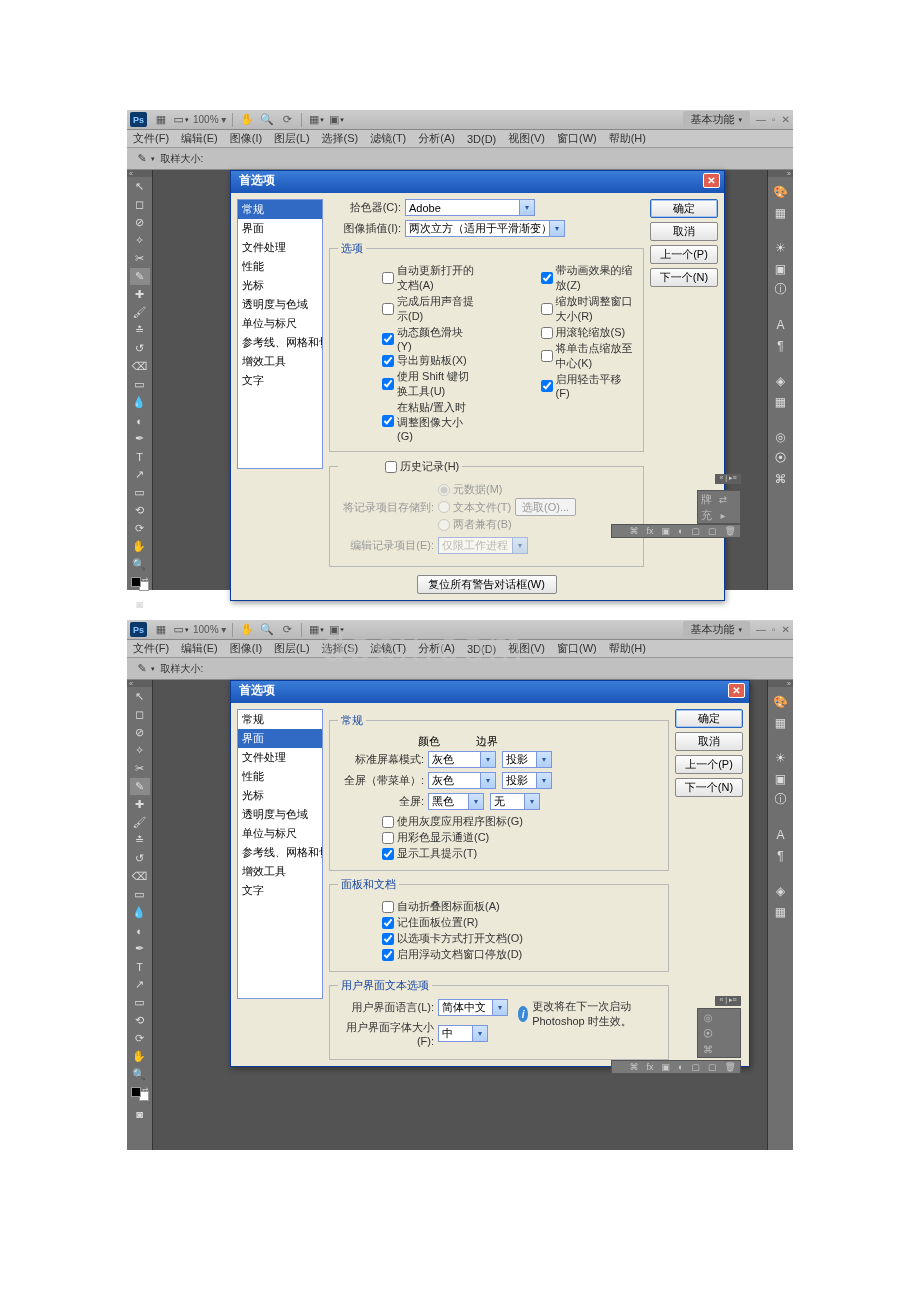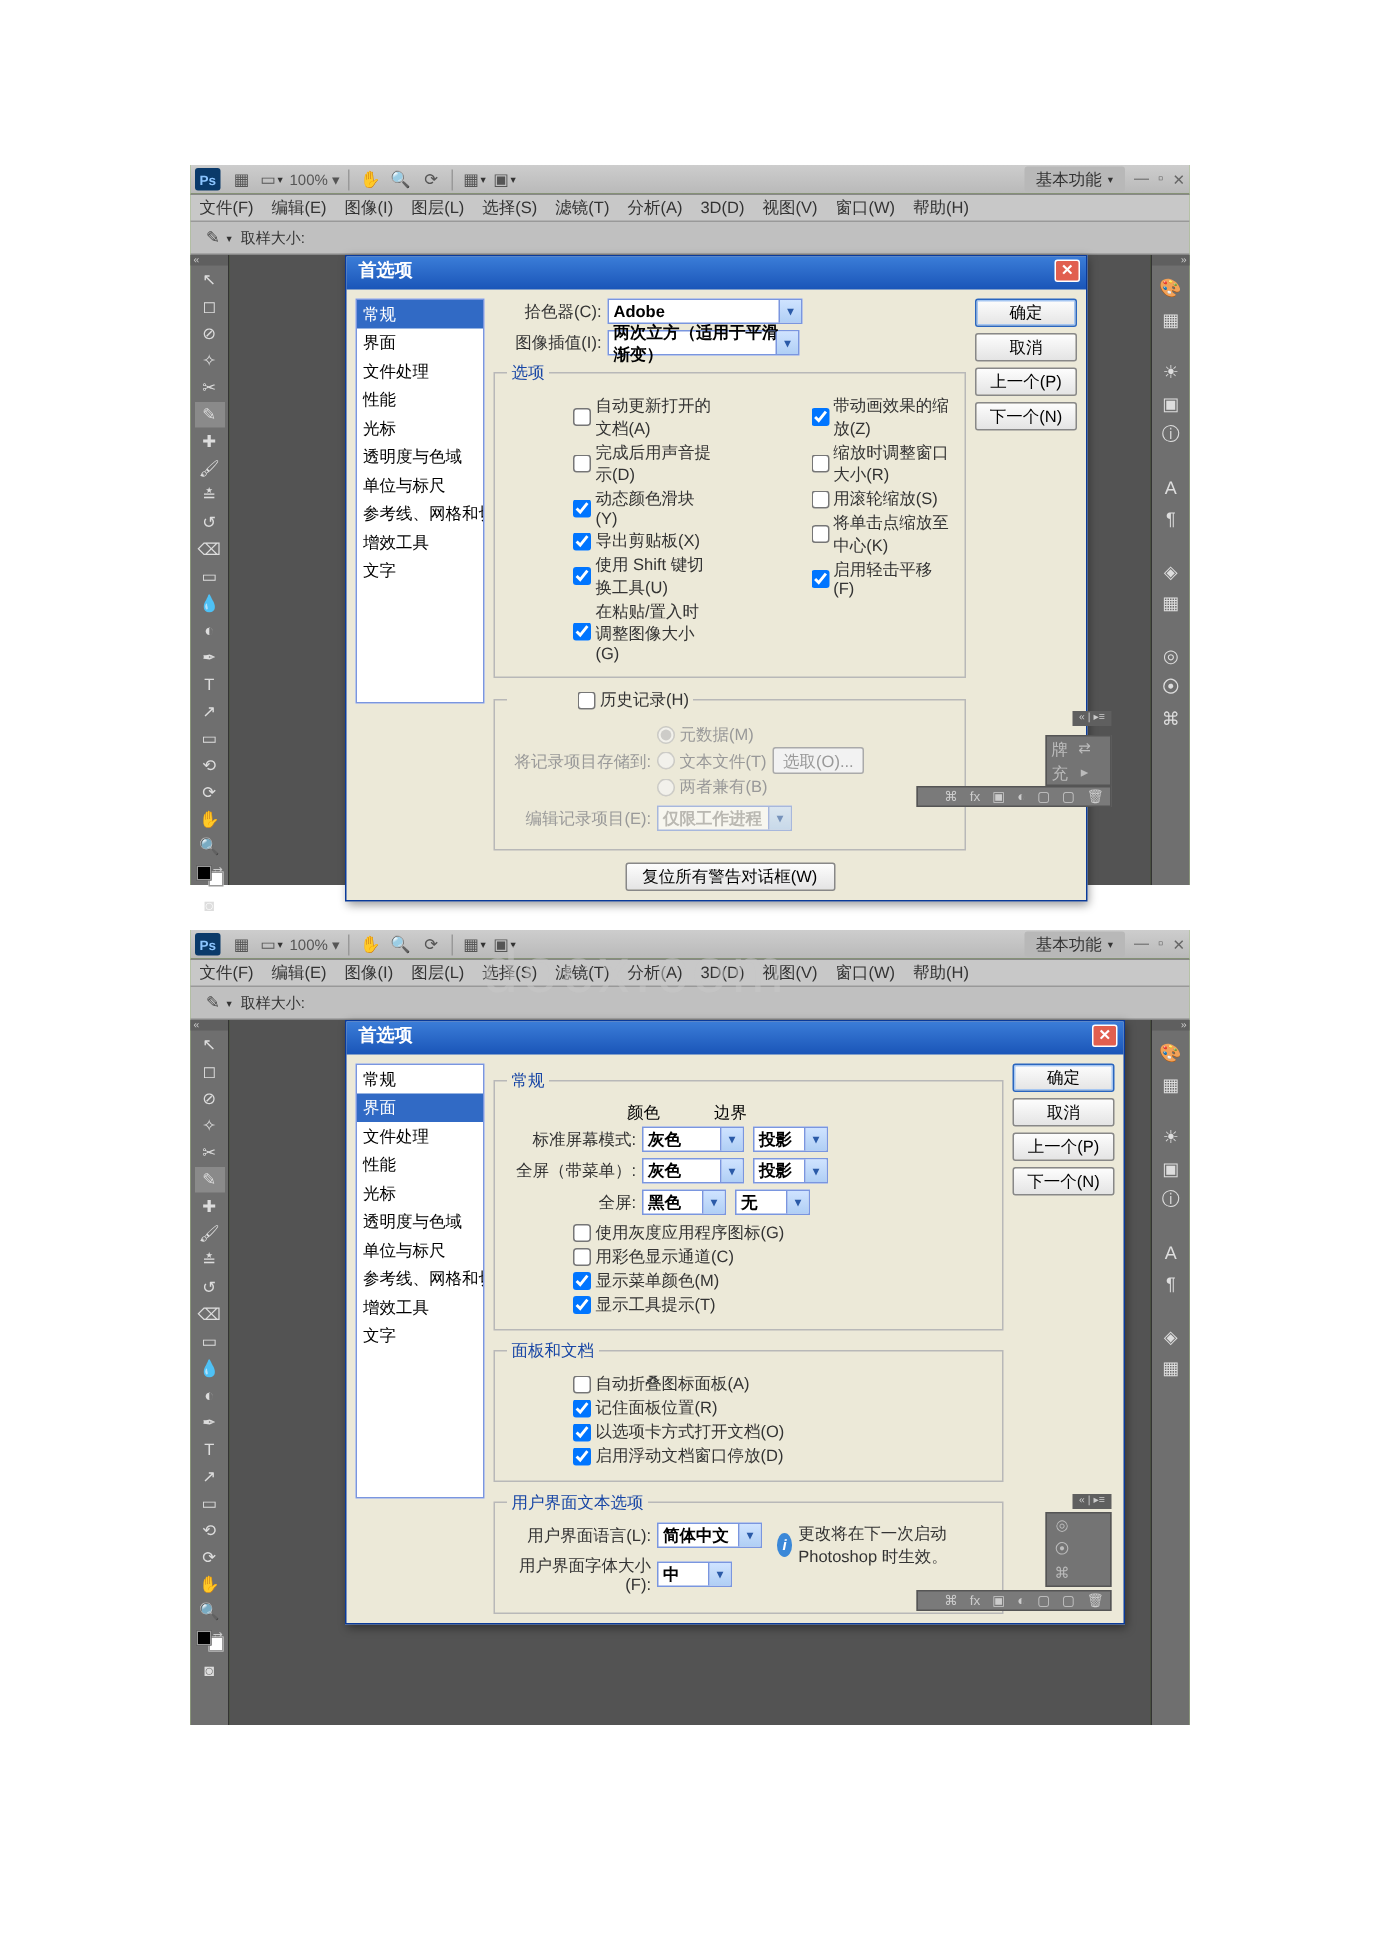--- a/index.html
+++ b/index.html
@@ -65,21 +65,21 @@
 .dialog .titlebar .close { width: 17px; height: 15px; background: #e15f4f; border: 1px solid #fff; border-radius: 2px; color: #fff; display: flex; align-items: center; justify-content: center; font-size: 10px; font-weight: bold; cursor: pointer; }
 .dialog .content { display: flex; padding: 6px; gap: 6px; }
 
 .catlist { width: 86px; background: #fff; border: 1px solid #7a96df; height: 270px; overflow: hidden; }
 .catlist .item { padding: 2px 4px; color: #000; cursor: pointer; white-space: nowrap; font-size: 11px; }
 .catlist .item.sel { background: #316ac5; color: #fff; }
 
 .mainform { flex: 1; }
 .frow { display: flex; align-items: center; margin-bottom: 4px; }
 .frow .lbl { width: 76px; text-align: right; color: #333; padding-right: 4px; }
-.select { height: 17px; border: 1px solid #7a96df; background: #fff; display: flex; align-items: center; padding: 0 3px; position: relative; font-weight: bold; }
+.select { height: 17px; border: 1px solid #7a96df; background: #fff; display: flex; align-items: center; padding: 0 3px; position: relative; }
 .select .arrow { position: absolute; right: 0; top: 0; bottom: 0; width: 15px; background: linear-gradient(#cfe3ff,#b0cff5); border-left: 1px solid #7a96df; display: flex; align-items: center; justify-content: center; color: #2a5aa8; font-size: 8px; }
 .select .sv { font-size: 11px; }
 
 fieldset { border: 1px solid #b8b8b8; padding: 6px 8px 8px; margin-top: 4px; }
 fieldset legend { color: #1846a5; font-size: 11px; padding: 0 3px; }
 .cols { display: flex; gap: 20px; }
 .col { flex: 1; }
 .chk { display: flex; align-items: center; gap: 3px; margin: 1px 0; color: #333; font-size: 11px; padding-left: 44px; }
 .chk input { width: 12px; height: 12px; }
 
@@ -206,21 +206,21 @@
           <div class="mainform">
             <div class="frow">
               <span class="lbl">拾色器(C):</span>
               <div class="select" style="width:130px">
                 <span class="sv">Adobe</span>
                   <span class="arrow">▾</span>
               </div>
             </div>
             <div class="frow">
               <span class="lbl">图像插值(I):</span>
-              <div class="select" style="width:128px">
+              <div class="select" style="width:160px">
                 <span class="sv">两次立方（适用于平滑渐变）</span>
                   <span class="arrow">▾</span>
               </div>
             </div>
             <fieldset>
               <legend>选项</legend>
               <div class="cols">
                 <div class="col" id="d1leftchecks">
                     <label class="chk">
                       <input type="checkbox" style="">
@@ -502,24 +502,20 @@
                   </div>
               </div>
               <div id="d2genchecks" style="margin-top:2px">
                   <label class="chk">
                     <input type="checkbox" style="">
                     <span>使用灰度应用程序图标(G)</span>
                   </label>
                   <label class="chk">
                     <input type="checkbox" style="">
                     <span>用彩色显示通道(C)</span>
-                  </label>
-                  <label class="chk">
-                    <input type="checkbox" checked="" style="">
-                    <span>显示菜单颜色(M)</span>
                   </label>
                   <label class="chk">
                     <input type="checkbox" checked="" style="">
                     <span>显示工具提示(T)</span>
                   </label>
                 </div>
             </fieldset>
             <fieldset style="margin-top:6px">
               <legend>面板和文档</legend>
               <div id="d2panelchecks">

